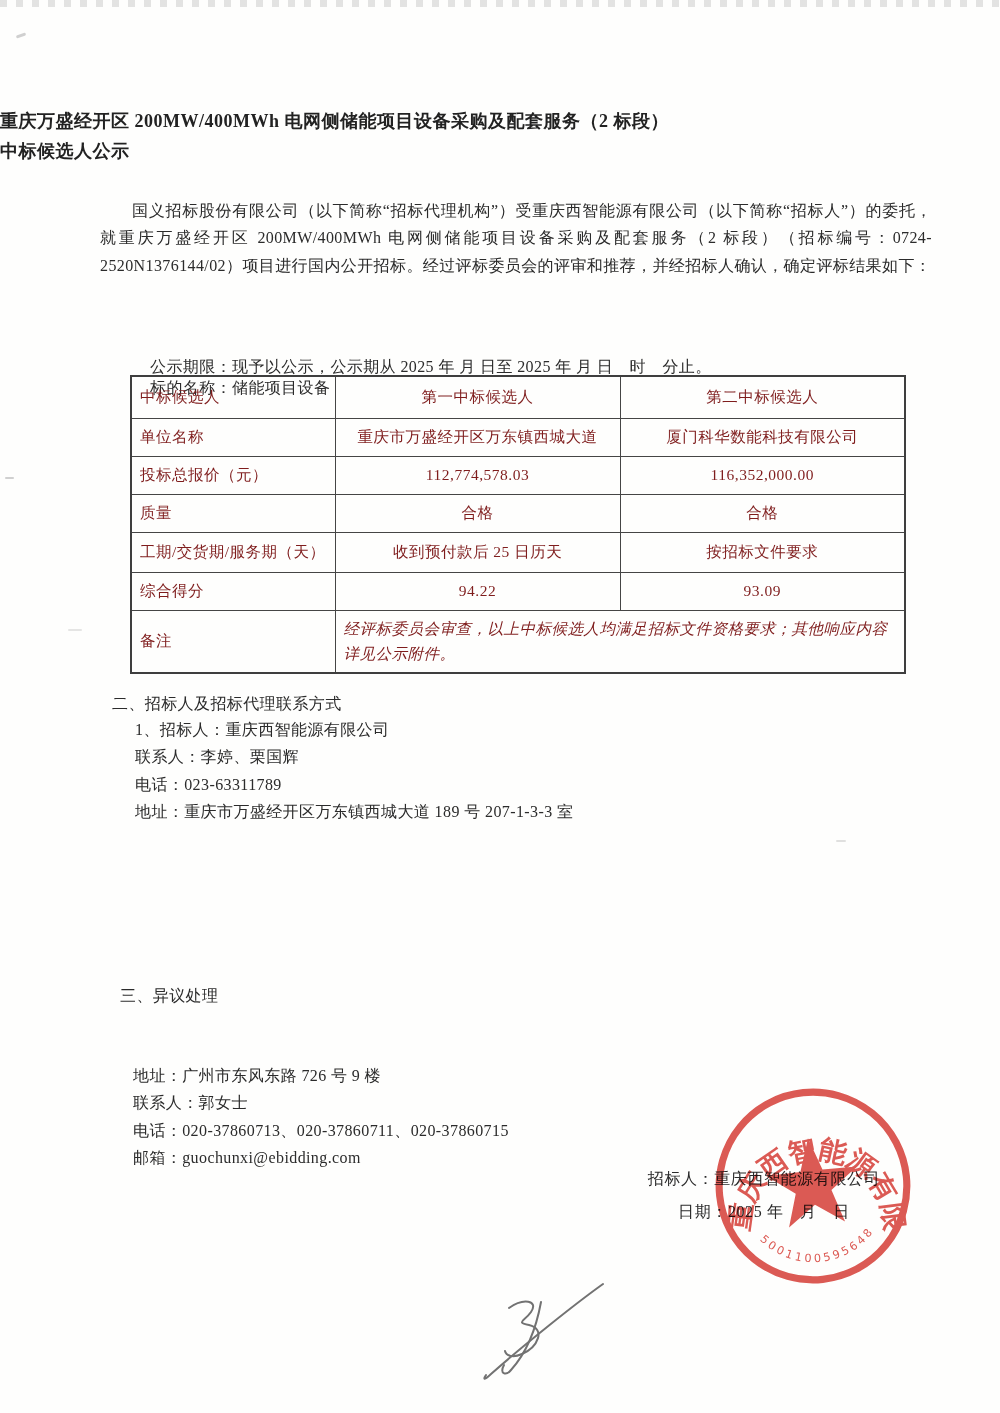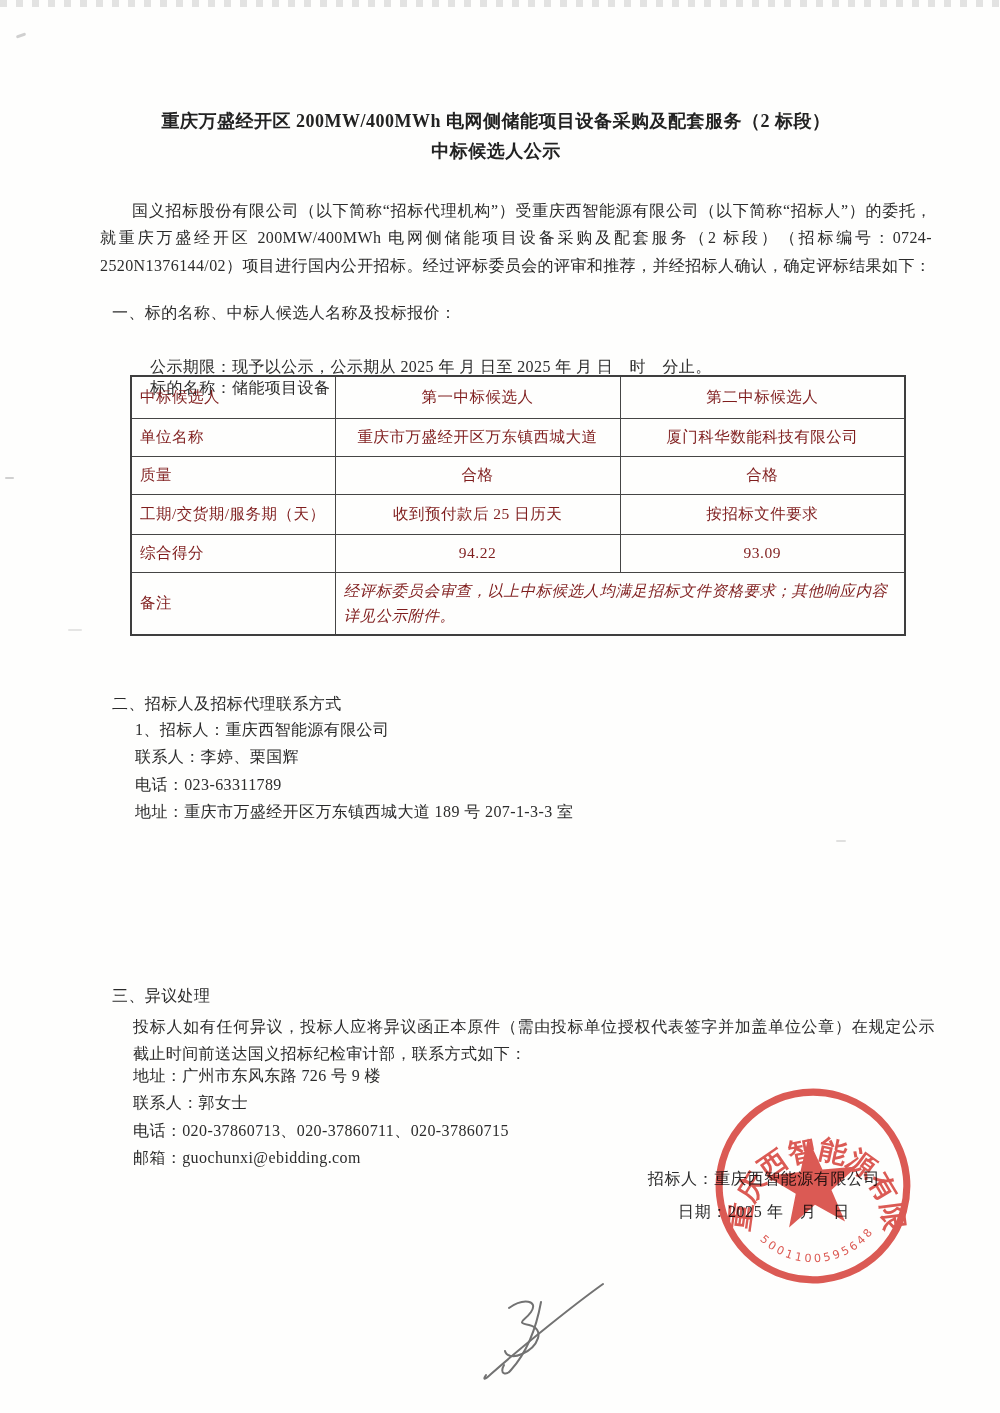--- a/index.html
+++ b/index.html
@@ -15,21 +15,21 @@
     position:absolute;top:0;left:0;right:0;height:7px;opacity:.16;
     background:repeating-linear-gradient(90deg,#555 0 7px,transparent 7px 16px);
   }
   .artifact{position:absolute;background:#9a9a9a;opacity:.45;border-radius:2px;}
   .a1{left:16px;top:34px;width:10px;height:3px;transform:rotate(-20deg);}
   .a2{left:5px;top:477px;width:9px;height:2px;}
   .a3{left:68px;top:629px;width:14px;height:2px;opacity:.25;}
   .a4{left:836px;top:840px;width:10px;height:2px;opacity:.3;}
 
   .title-block{
-    position:absolute;top:106px;left:0;width:992px;text-align:center;
+    position:absolute;top:106px;left:0;width:992px;
     font-weight:700;font-size:18px;line-height:30px;color:#222;
     letter-spacing:.5px;
   }
   .intro{
     position:absolute;top:197px;left:100px;width:832px;
     text-indent:2em;text-align:justify;line-height:27.4px;letter-spacing:.4px;
   }
   .line{position:absolute;white-space:nowrap;letter-spacing:.4px;}
   .s1-heading{top:303px;left:112px;}
   .s1-subject{top:330px;left:150px;margin-top:48px;}
@@ -52,21 +52,21 @@
   tr.r-remark{height:63px;}
   td.remark{
     text-align:left;line-height:25px;white-space:normal;padding:4px 10px;font-style:italic;
   }
 
   .s2-heading{top:694px;left:112px;}
   .vblock{position:absolute;letter-spacing:.4px;}
   .vblock div{line-height:27.4px;white-space:nowrap;}
   .s2-b1{top:716px;left:135px;}
   .s2-b2{top:846px;left:135px;}
-  .s3-heading{top:986px;left:112px;}
+  .s3-heading{top:986px;left:120px;}
   .s3-para{
     position:absolute;top:1013px;left:133px;width:802px;
     line-height:27.4px;text-align:justify;letter-spacing:.4px;
   }
   .s3-lines{top:1062px;left:133px;}
 
   .footer-block{
     position:absolute;top:1163px;left:620px;width:288px;text-align:center;
     letter-spacing:.6px;
   }
@@ -90,40 +90,44 @@
   <div class="artifact a3"></div>
   <div class="artifact a4"></div>
 
   <div class="title-block">
     <div>重庆万盛经开区 200MW/400MWh 电网侧储能项目设备采购及配套服务（2 标段）</div>
     <div>中标候选人公示</div>
   </div>
 
   <div class="intro">国义招标股份有限公司（以下简称“招标代理机构”）受重庆西智能源有限公司（以下简称“招标人”）的委托，就重庆万盛经开区 200MW/400MWh 电网侧储能项目设备采购及配套服务（2 标段）（招标编号：0724-2520N1376144/02）项目进行国内公开招标。经过评标委员会的评审和推荐，并经招标人确认，确定评标结果如下：</div>
 
-  <div class="line s1-heading">一、标的名称、中标人候选人名称及投标报价：</div>
   <div class="line s1-subject">标的名称：储能项目设备</div>
   <div class="line s1-period">公示期限：现予以公示，公示期从 2025 年 月 日至 2025 年 月 日　时　分止。</div>
 
   <table class="bid">
     <colgroup>
         <col style="width:204px">
         <col style="width:285px">
         <col style="width:285px">
       </colgroup>
     <tbody>
         <tr class="r-head">
       <th class="lab">中标候选人</th>
       <th class="val">第一中标候选人</th>
       <th class="val">第二中标候选人</th>
     </tr>
     <tr class="r">
       <td class="lab">单位名称</td>
       <td class="val">重庆市万盛经开区万东镇西城大道</td>
       <td class="val">厦门科华数能科技有限公司</td>
+    </tr>
+    <tr class="r">
+      <td class="lab">投标总报价（元）</td>
+      <td class="val">112,774,578.03</td>
+      <td class="val">116,352,000.00</td>
     </tr>
     <tr class="r">
       <td class="lab">质量</td>
       <td class="val">合格</td>
       <td class="val">合格</td>
     </tr>
     <tr class="r-gq">
       <td class="lab">工期/交货期/服务期（天）</td>
       <td class="val">收到预付款后 25 日历天</td>
       <td class="val">按招标文件要求</td>
@@ -142,21 +146,20 @@
 
   <div class="line s2-heading">二、招标人及招标代理联系方式</div>
   <div class="vblock s2-b1">
     <div>1、招标人：重庆西智能源有限公司</div>
     <div>联系人：李婷、栗国辉</div>
     <div>电话：023-63311789</div>
     <div>地址：重庆市万盛经开区万东镇西城大道 189 号 207-1-3-3 室</div>
   </div>
 
   <div class="line s3-heading">三、异议处理</div>
-  <div class="s3-para">投标人如有任何异议，投标人应将异议函正本原件（需由投标单位授权代表签字并加盖单位公章）在规定公示截止时间前送达国义招标纪检审计部，联系方式如下：</div>
   <div class="vblock s3-lines">
     <div>地址：广州市东风东路 726 号 9 楼</div>
     <div>联系人：郭女士</div>
     <div>电话：020-37860713、020-37860711、020-37860715</div>
     <div>邮箱：guochunxi@ebidding.com</div>
   </div>
 
   <div class="footer-block">
     <div>招标人：重庆西智能源有限公司</div>
     <div>日期：2025 年　月　日</div>

